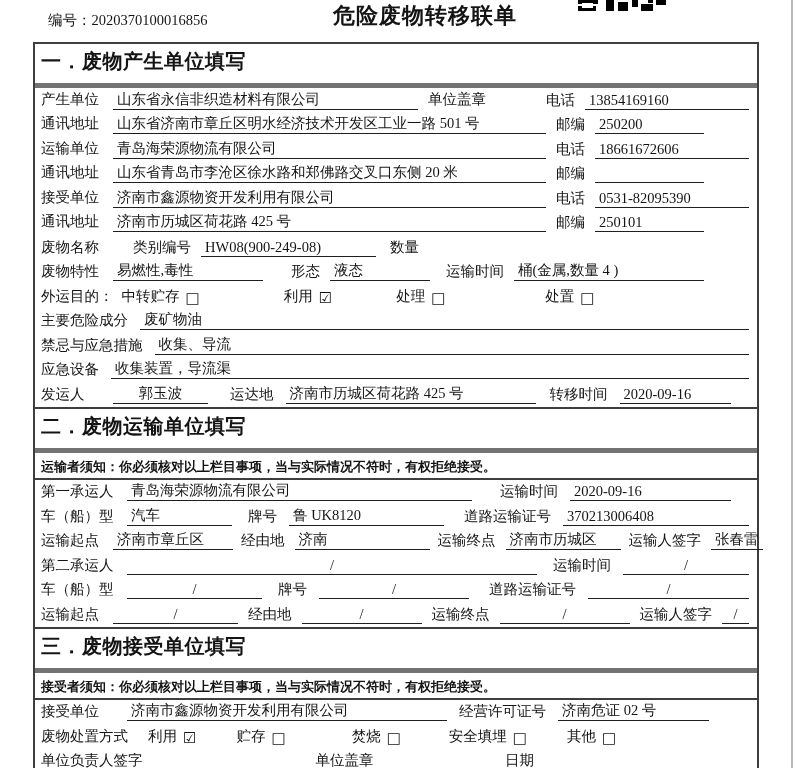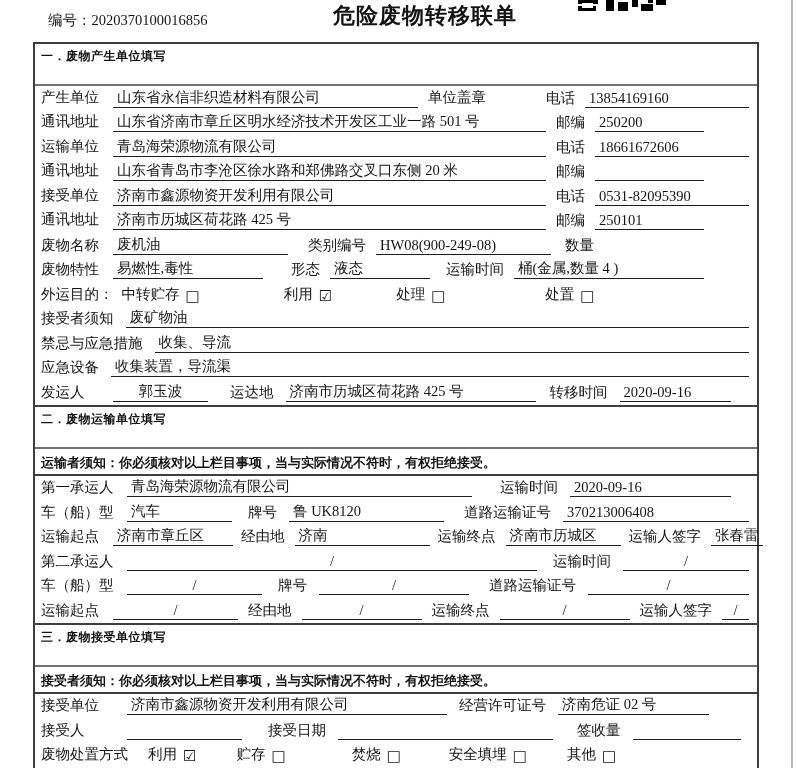--- a/index.html
+++ b/index.html
@@ -10,21 +10,21 @@
     position:relative; overflow:hidden;
   }
   .page-edge { position:absolute; right:3px; top:0; width:2px; height:768px; background:#b9b9b9; }
 
   .hdr { position:relative; height:42px; }
   .serial { position:absolute; left:48px; top:11px; font-size:14.5px; white-space:nowrap; }
   .title { position:absolute; left:333px; top:1px; font-size:22px; font-weight:bold; letter-spacing:1px; white-space:nowrap; }
   .qr { position:absolute; left:578px; top:0; }
 
   .box { margin:0 37px 0 33px; border:2px solid #3e3e3e; background:#fff; }
-  .sec-h { font-weight:bold; font-size:12px; padding:4px 6px 19px 6px; border-bottom:2px solid #737373; letter-spacing:0.5px; }
+  .sec-h { font-weight:bold; font-size:20px; padding:4px 6px 8px 6px; border-bottom:5px solid #737373; letter-spacing:0.5px; }
   .sec-h.mid { border-top:2px solid #3e3e3e; }
   .notice { font-size:13px; padding:5px 6px 2px 6px; border-bottom:2px solid #3e3e3e;font-weight:bold; }
 
   .row { display:flex; align-items:flex-end; height:24.5px; padding:0 8px 3px 6px; font-size:14.5px; white-space:nowrap; }
   .lbl { flex:0 0 auto; }
   .u { border-bottom:1px solid #1e1e1e; padding:0 4px; min-height:17px; flex:0 0 auto; }
   .c { text-align:center; }
   .grow { flex:1 1 auto; }
   .left505 { display:flex; width:505px; flex:0 0 auto; }
   .ck { font-family:"DejaVu Sans","Liberation Sans",sans-serif; font-size:15px; padding-left:6px; line-height:1; }
@@ -114,21 +114,20 @@
     <div class="left505">
       <span class="lbl w72">通讯地址</span>
       <span class="u grow">济南市历城区荷花路 425 号</span>
     </div>
     <span class="lbl pr10 ml10">邮编</span>
     <span class="u grow mr45">250101</span>
   </div>
 
   <div class="row">
     <span class="lbl w72">废物名称</span>
-    <span class="u w175">废机油</span>
     <span class="lbl ml20 pr10">类别编号</span>
     <span class="u w175">HW08(900-249-08)</span>
     <span class="lbl ml14 pr10">数量</span>
   </div>
 
   <div class="row">
     <span class="lbl w72">废物特性</span>
     <span class="u w150">易燃性,毒性</span>
     <span class="lbl ml28 pr10">形态</span>
     <span class="u w100">液态</span>
@@ -142,21 +141,21 @@
     <span class="ck">□</span>
     <span class="lbl ml84">利用</span>
     <span class="ck">☑</span>
     <span class="lbl ml64">处理</span>
     <span class="ck">□</span>
     <span class="lbl ml100">处置</span>
     <span class="ck">□</span>
   </div>
 
   <div class="row">
-    <span class="lbl pr12">接受者须知</span>
+    <span class="lbl pr12">主要危险成分</span>
     <span class="u grow">废矿物油</span>
   </div>
 
   <div class="row">
     <span class="lbl pr12">禁忌与应急措施</span>
     <span class="u grow">收集、导流</span>
   </div>
 
   <div class="row">
     <span class="lbl pr12">应急设备</span>
@@ -232,28 +231,20 @@
   <div class="sec-h mid">三．废物接受单位填写</div>
   <div class="notice">接受者须知：你必须核对以上栏目事项，当与实际情况不符时，有权拒绝接受。</div>
 
   <div class="row">
     <span class="lbl w86">接受单位</span>
     <span class="u w320">济南市鑫源物资开发利用有限公司</span>
     <span class="lbl ml12 pr12">经营许可证号</span>
     <span class="u grow mr40">济南危证 02 号</span>
   </div>
 
-  <div class="row">
-    <span class="lbl w86">接受人</span>
-    <span class="u w115"></span>
-    <span class="lbl ml26 pr12">接受日期</span>
-    <span class="u w215"></span>
-    <span class="lbl ml24 pr12">签收量</span>
-    <span class="u grow mr8"></span>
-  </div>
 
   <div class="row">
     <span class="lbl">废物处置方式</span>
     <span class="lbl ml20">利用</span>
     <span class="ck">☑</span>
     <span class="lbl ml40">贮存</span>
     <span class="ck">□</span>
     <span class="lbl ml42">焚烧</span>
     <span class="ck">□</span>
     <span class="lbl ml48">安全填埋</span>

